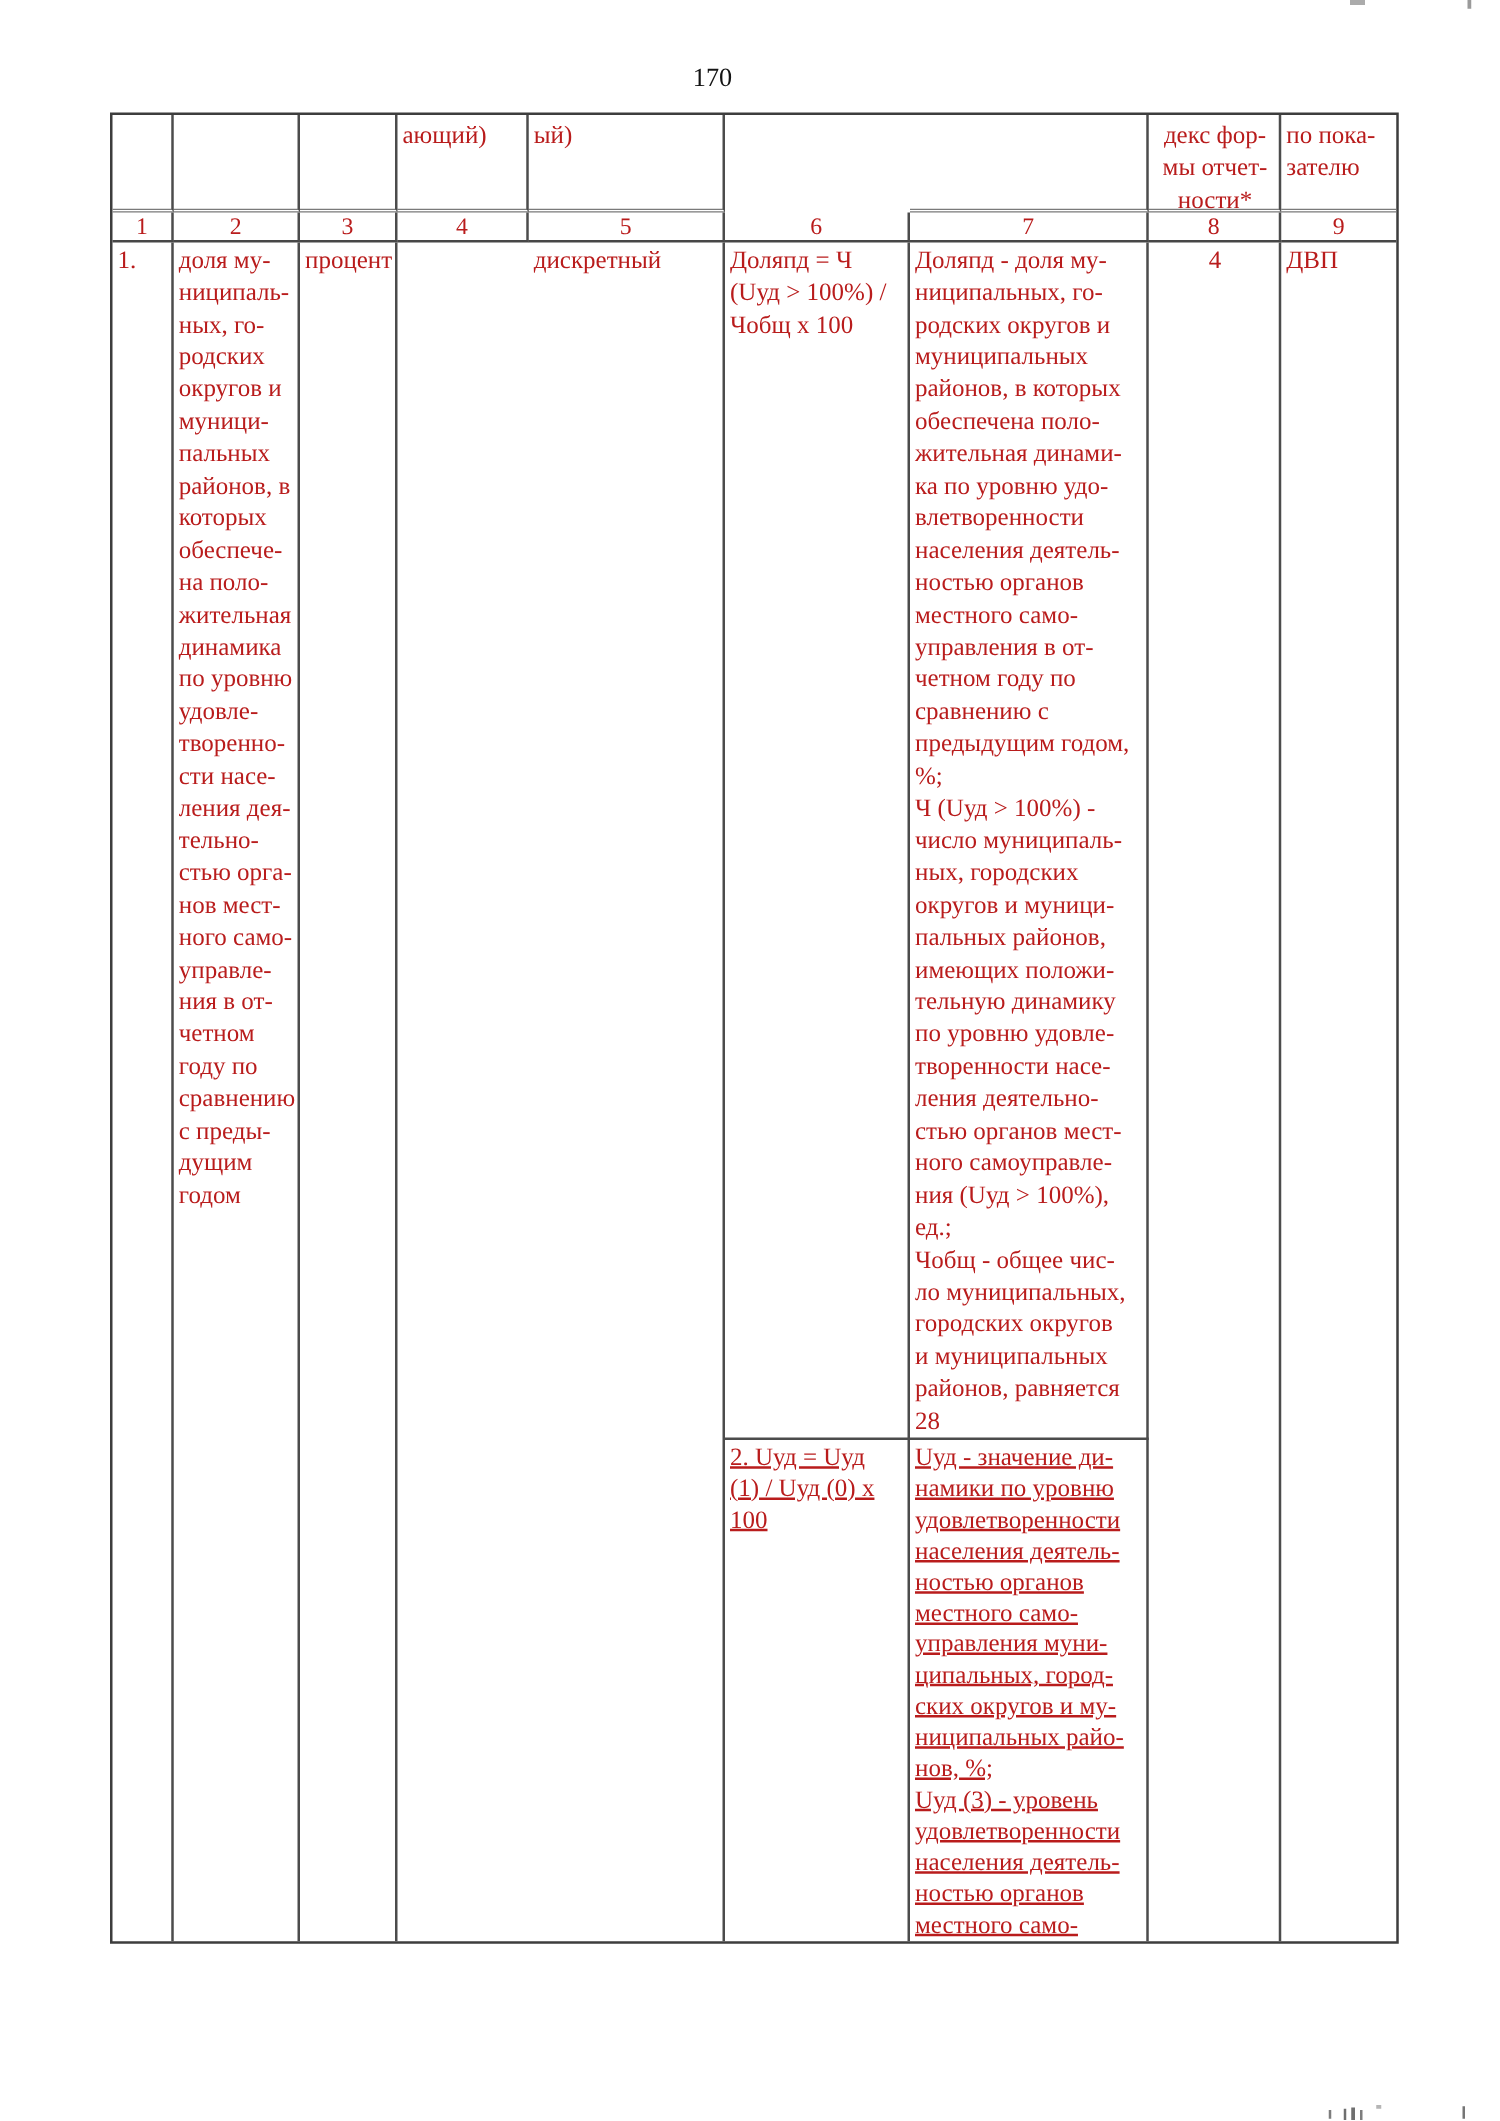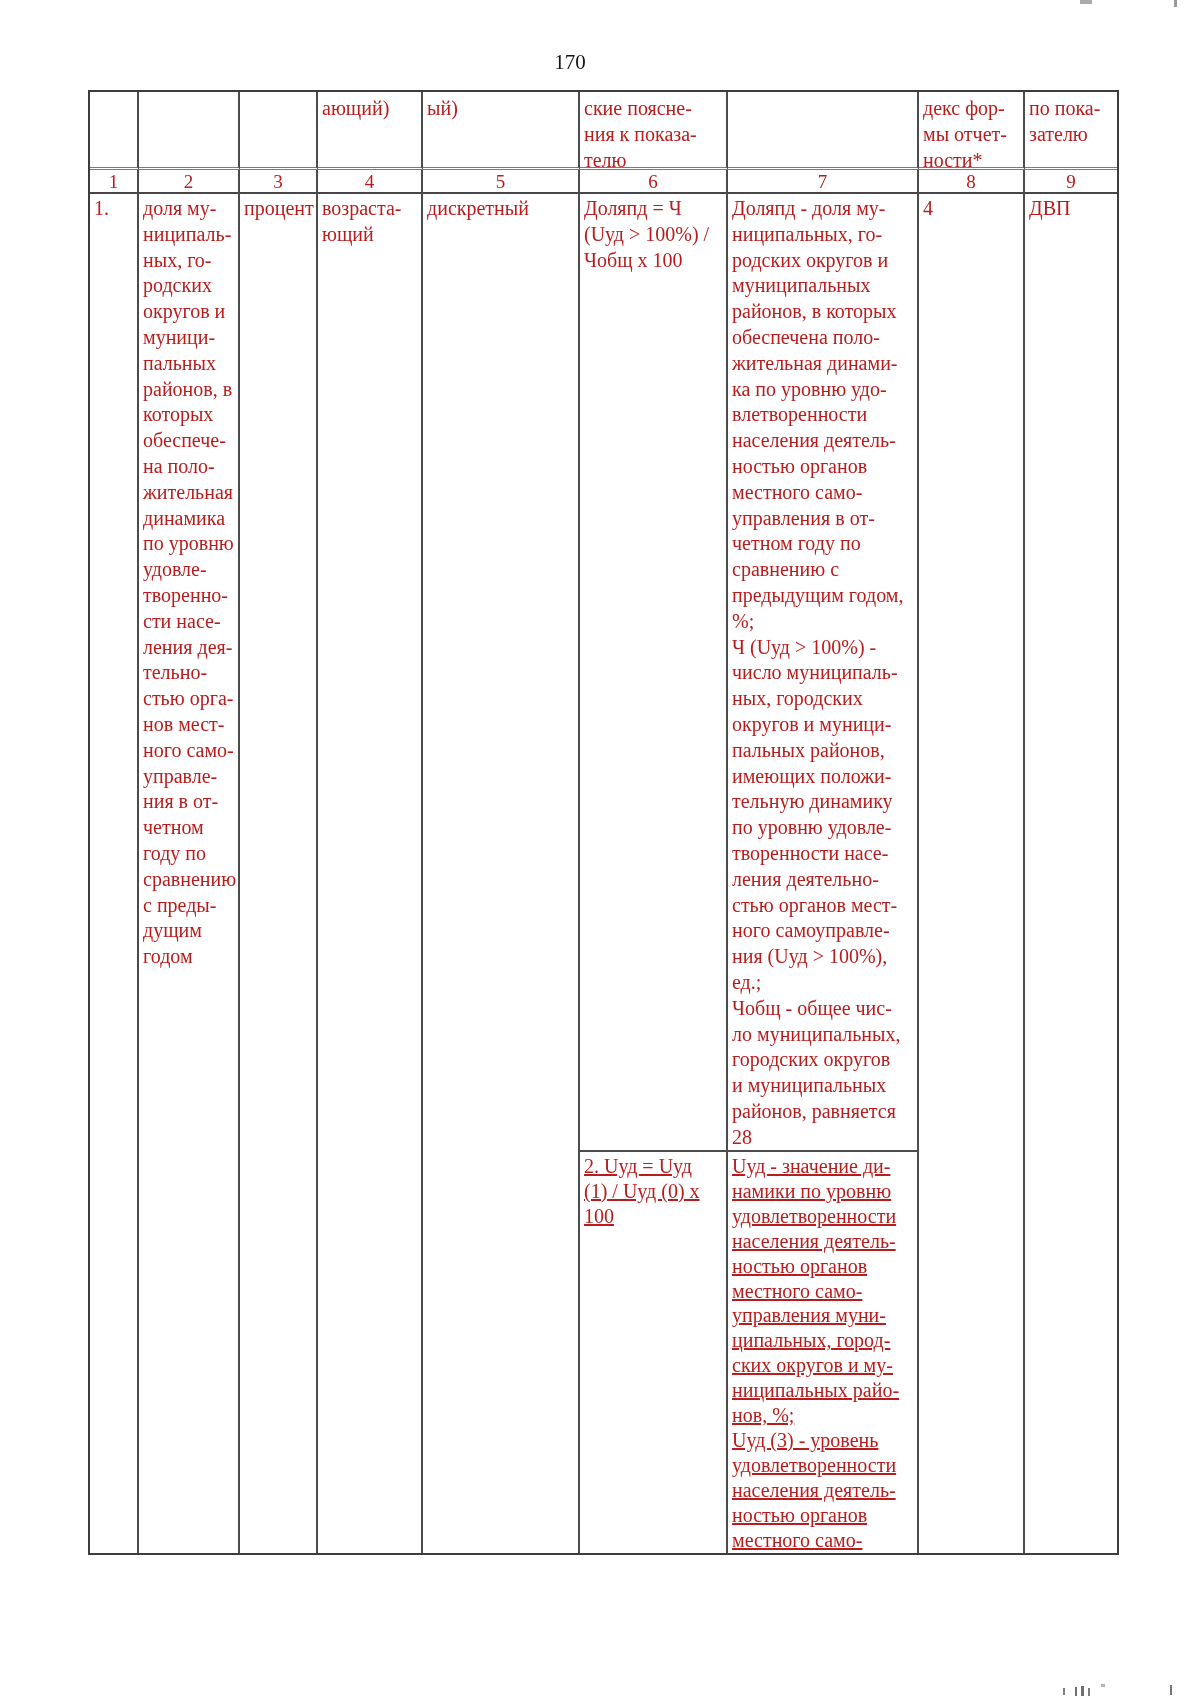--- a/index.html
+++ b/index.html
@@ -35,40 +35,37 @@
     color:#b91c1c;
   }
   .ra{line-height:26px;padding-top:3px;border-bottom:3px double #7a7a7a;}
   .rb{
     text-align:center;font-size:19px;line-height:21px;
     padding:1px 0 0 0;border-bottom:2px solid #474747;
   }
   .rd{line-height:24.9px;text-decoration:underline;}
   .noR{border-right:none;}
   .noB{border-bottom:none;}
-  .ctr{text-align:left;}
+  .ctr{text-align:center;}
   .artifact{position:absolute;}
 </style>
 </head>
 <body>
 
 <div class="page">
 
   <div class="page-number">170</div>
 
   <div class="tbl">
 
     <div class="cell ra" style="grid-area:1/1/2/2"></div>
     <div class="cell ra" style="grid-area:1/2/2/3"></div>
     <div class="cell ra" style="grid-area:1/3/2/4"></div>
     <div class="cell ra" style="grid-area:1/4/2/5">ающий)</div>
     <div class="cell ra" style="grid-area:1/5/2/6">ый)</div>
-    <div class="cell ra" style="grid-area:1/6/2/7">ские поясне-
-ния к показа-
-телю</div>
     <div class="cell ra" style="grid-area:1/7/2/8"></div>
     <div class="cell ra ctr" style="grid-area:1/8/2/9">декс фор-
 мы отчет-
 ности*</div>
     <div class="cell ra noR" style="grid-area:1/9/2/10">по пока-
 зателю</div>
 
     <div class="cell rb" style="grid-area:2/1/3/2">1</div>
     <div class="cell rb" style="grid-area:2/2/3/3">2</div>
     <div class="cell rb" style="grid-area:2/3/3/4">3</div>
@@ -104,22 +101,20 @@
 нов мест-
 ного само-
 управле-
 ния в от-
 четном
 году по
 сравнению
 с преды-
 дущим
 годом</div>
-    <div class="cell noB" style="grid-area:3/4/5/5">возраста-
-ющий</div>
     <div class="cell noB" style="grid-area:3/5/5/6">дискретный</div>
 
     <div class="cell" style="grid-area:3/6/4/7">Доляпд = Ч
 (Uуд &gt; 100%) /
 Чобщ x 100</div>
     <div class="cell" style="grid-area:3/7/4/8">Доляпд - доля му-
 ниципальных, го-
 родских округов и
 муниципальных
 районов, в которых

